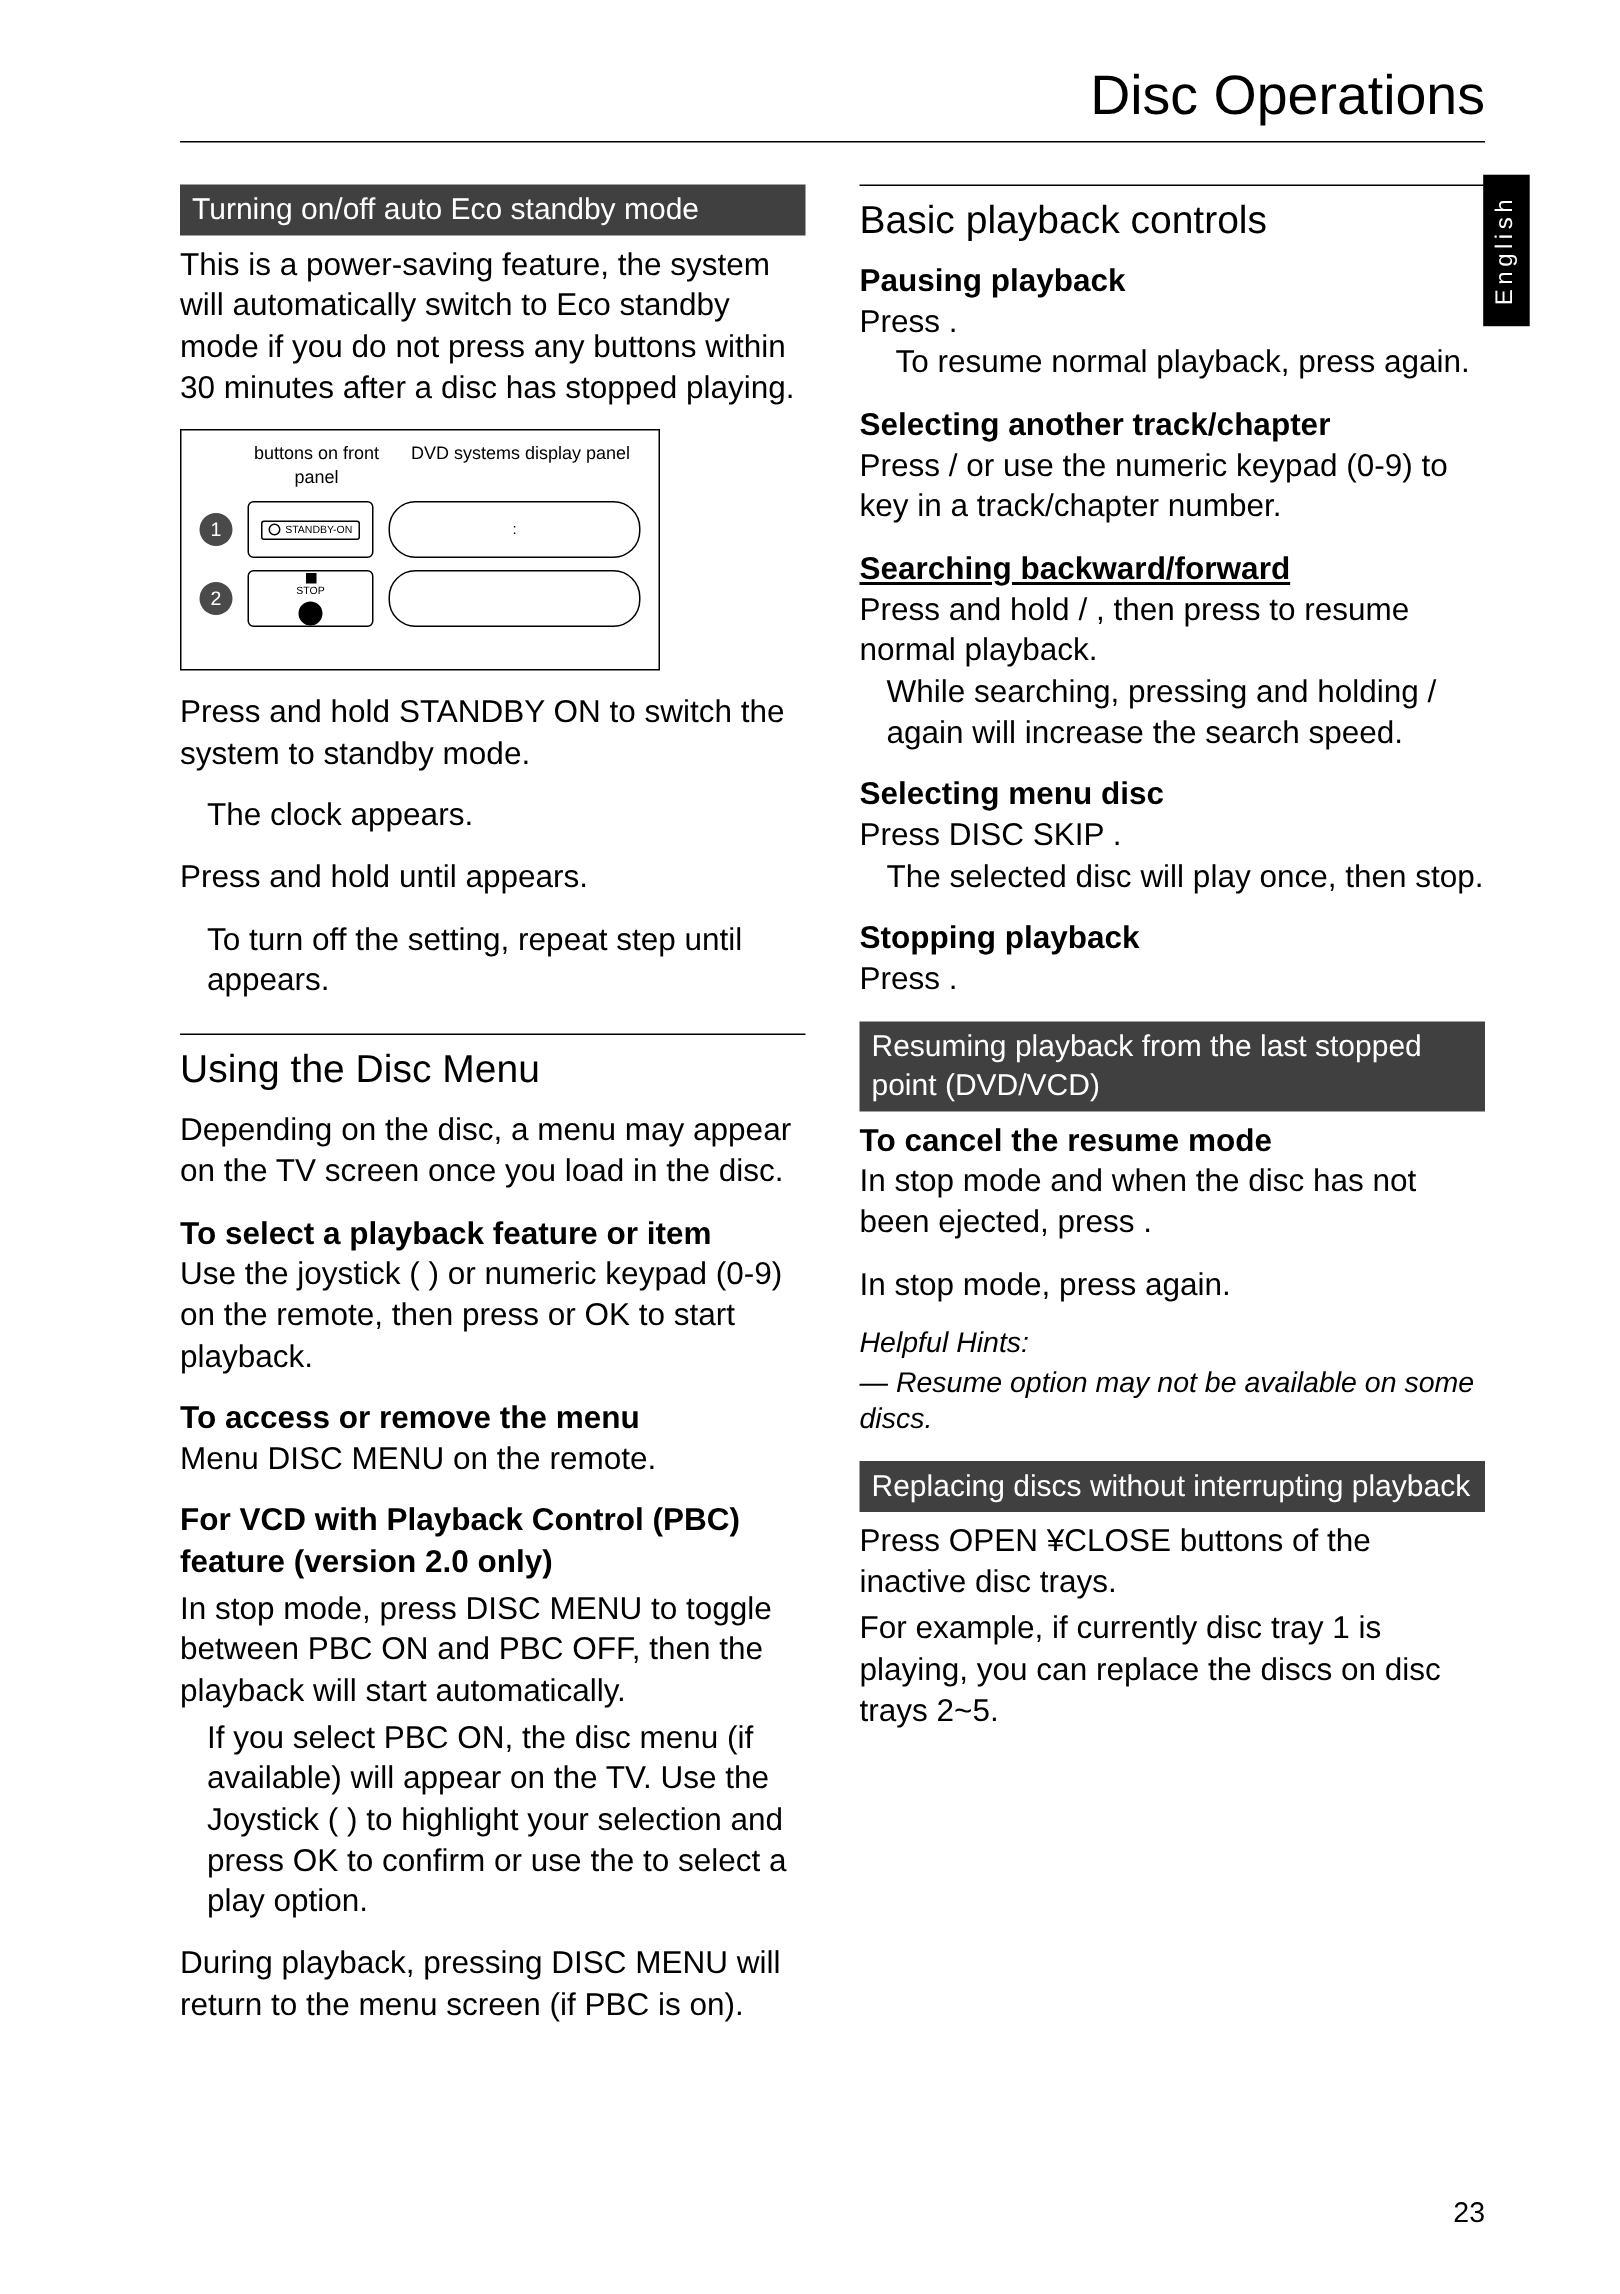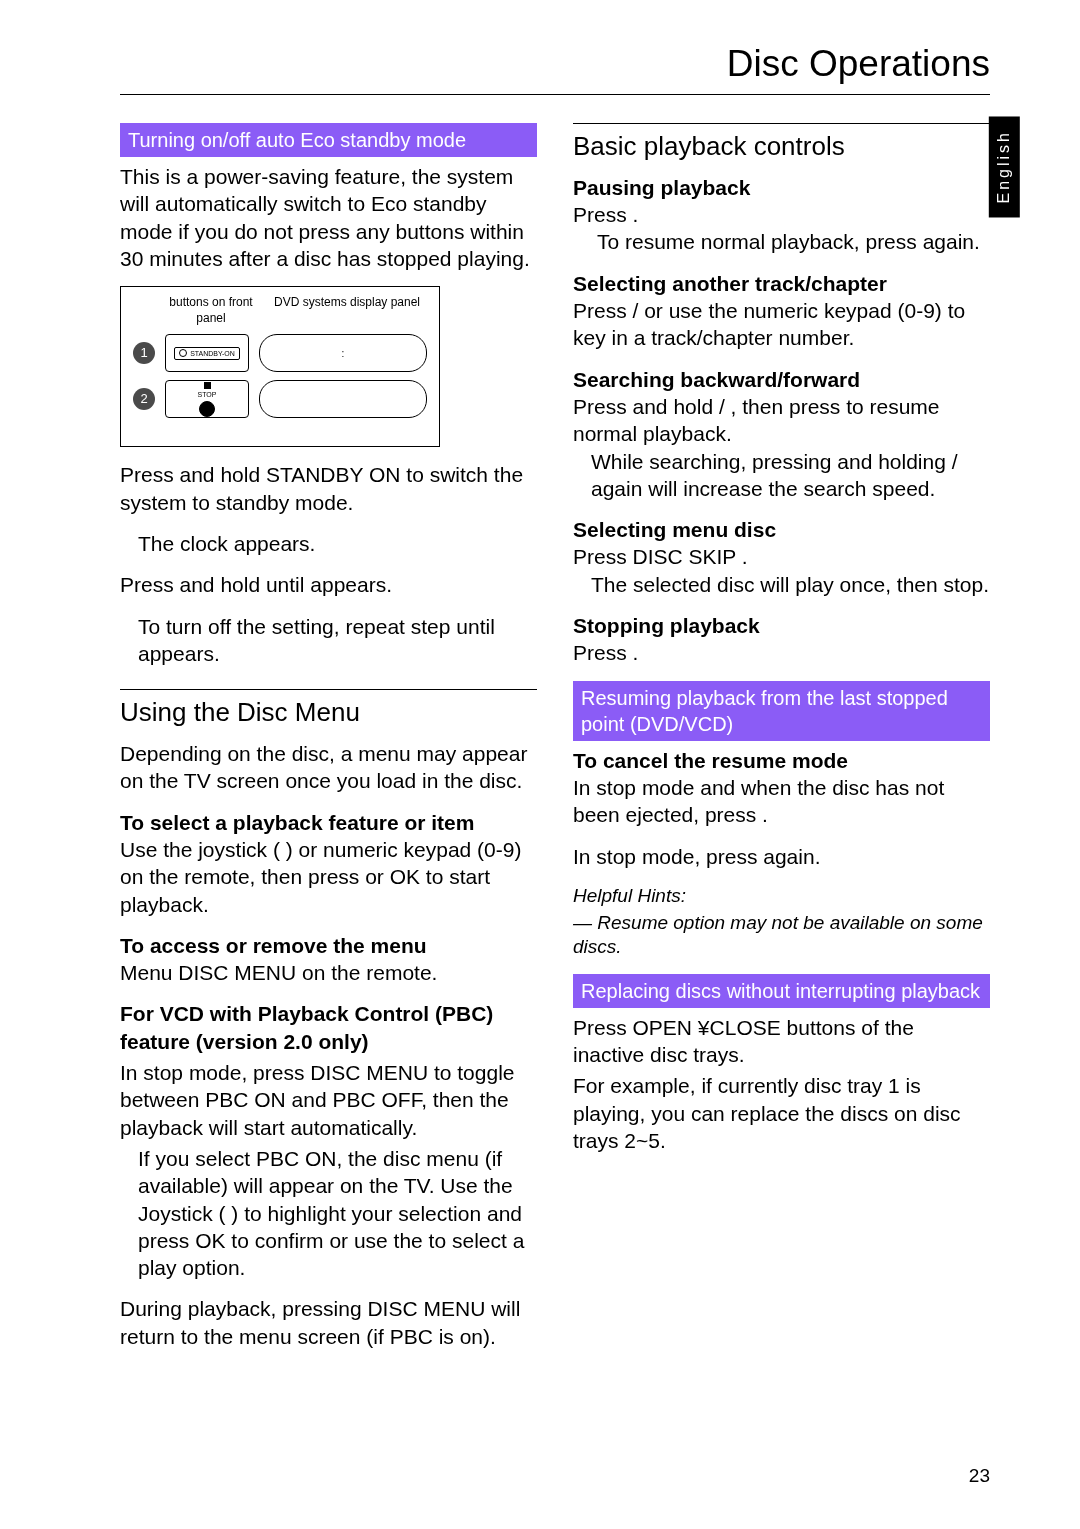--- a/index.html
+++ b/index.html
@@ -36,21 +36,21 @@
     right: 60px;
     background: #000;
     color: #fff;
     writing-mode: vertical-rl;
     transform: rotate(180deg);
     padding: 14px 5px;
     letter-spacing: 3px;
     font-size: 16px;
   }
   .gray-head {
-    background: #8b5cf6;
+    background: #404040;
     color: #fff;
     padding: 4px 8px;
     font-size: 20px;
     margin-bottom: 6px;
   }
   p { margin-bottom: 14px; }
   .sec-title {
     font-size: 26px;
     font-weight: normal;
     border-top: 1px solid #000;
@@ -215,21 +215,21 @@
 
     <div class="sec-title" style="margin-top:0;">Basic playback controls</div>
 
     <p style="margin-bottom:0;"><span class="sub-bold">Pausing playback</span></p>
     <p style="margin-bottom:0;">Press      .</p>
     <p class="indent">To resume normal playback, press again.</p>
 
     <p style="margin-bottom:0;"><span class="sub-bold">Selecting another track/chapter</span></p>
     <p>Press        /        or use the numeric keypad (0-9)  to key in a track/chapter number.</p>
 
-    <p style="margin-bottom:0;"><span class="sub-bold">Searching backward/forward</span></p>
+    <p style="margin-bottom:0;text-decoration:underline;"><span class="sub-bold">Searching backward/forward</span></p>
     <p style="margin-bottom:0;">Press and hold        /       , then press to resume normal playback.</p>
     <p class="indent-sm">While searching, pressing and holding        /        again will increase the search speed.</p>
 
     <p style="margin-bottom:0;"><span class="sub-bold">Selecting menu disc</span></p>
     <p style="margin-bottom:0;">Press DISC SKIP .</p>
     <p class="indent-sm">The selected disc will play once, then stop.</p>
 
     <p style="margin-bottom:0;"><span class="sub-bold">Stopping playback</span></p>
     <p>Press    .</p>
 

